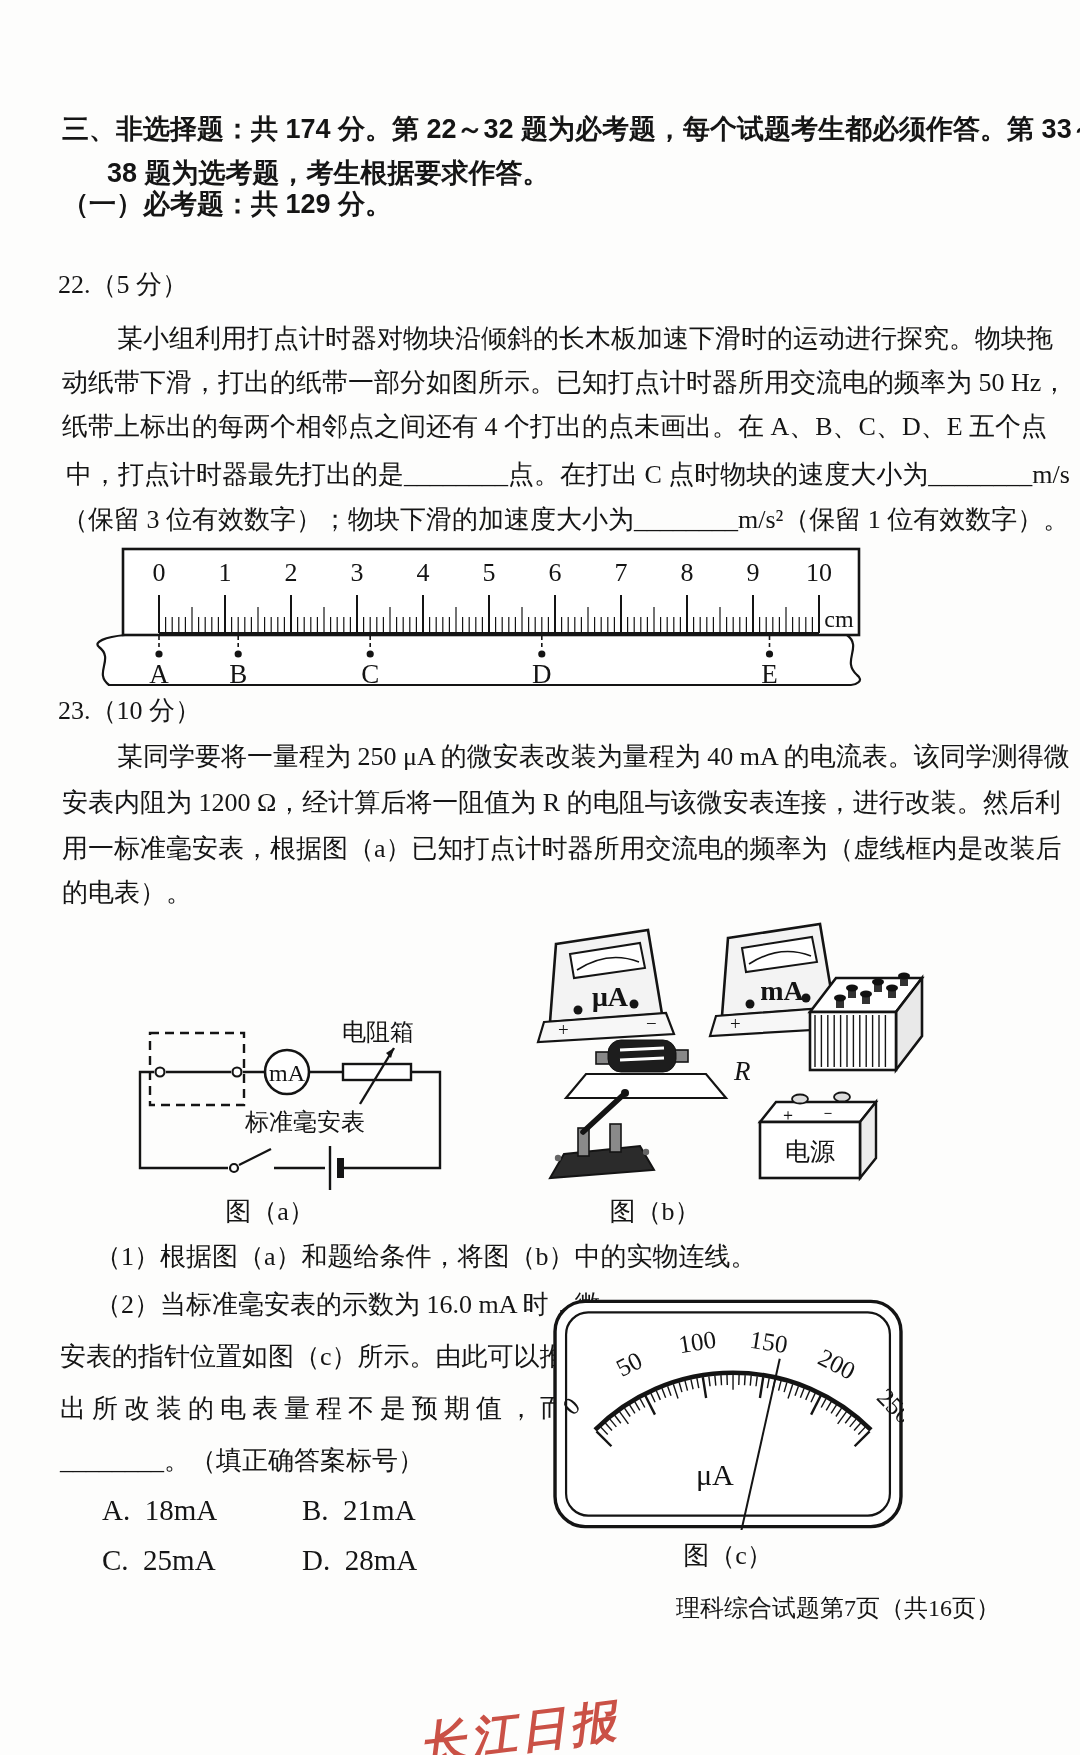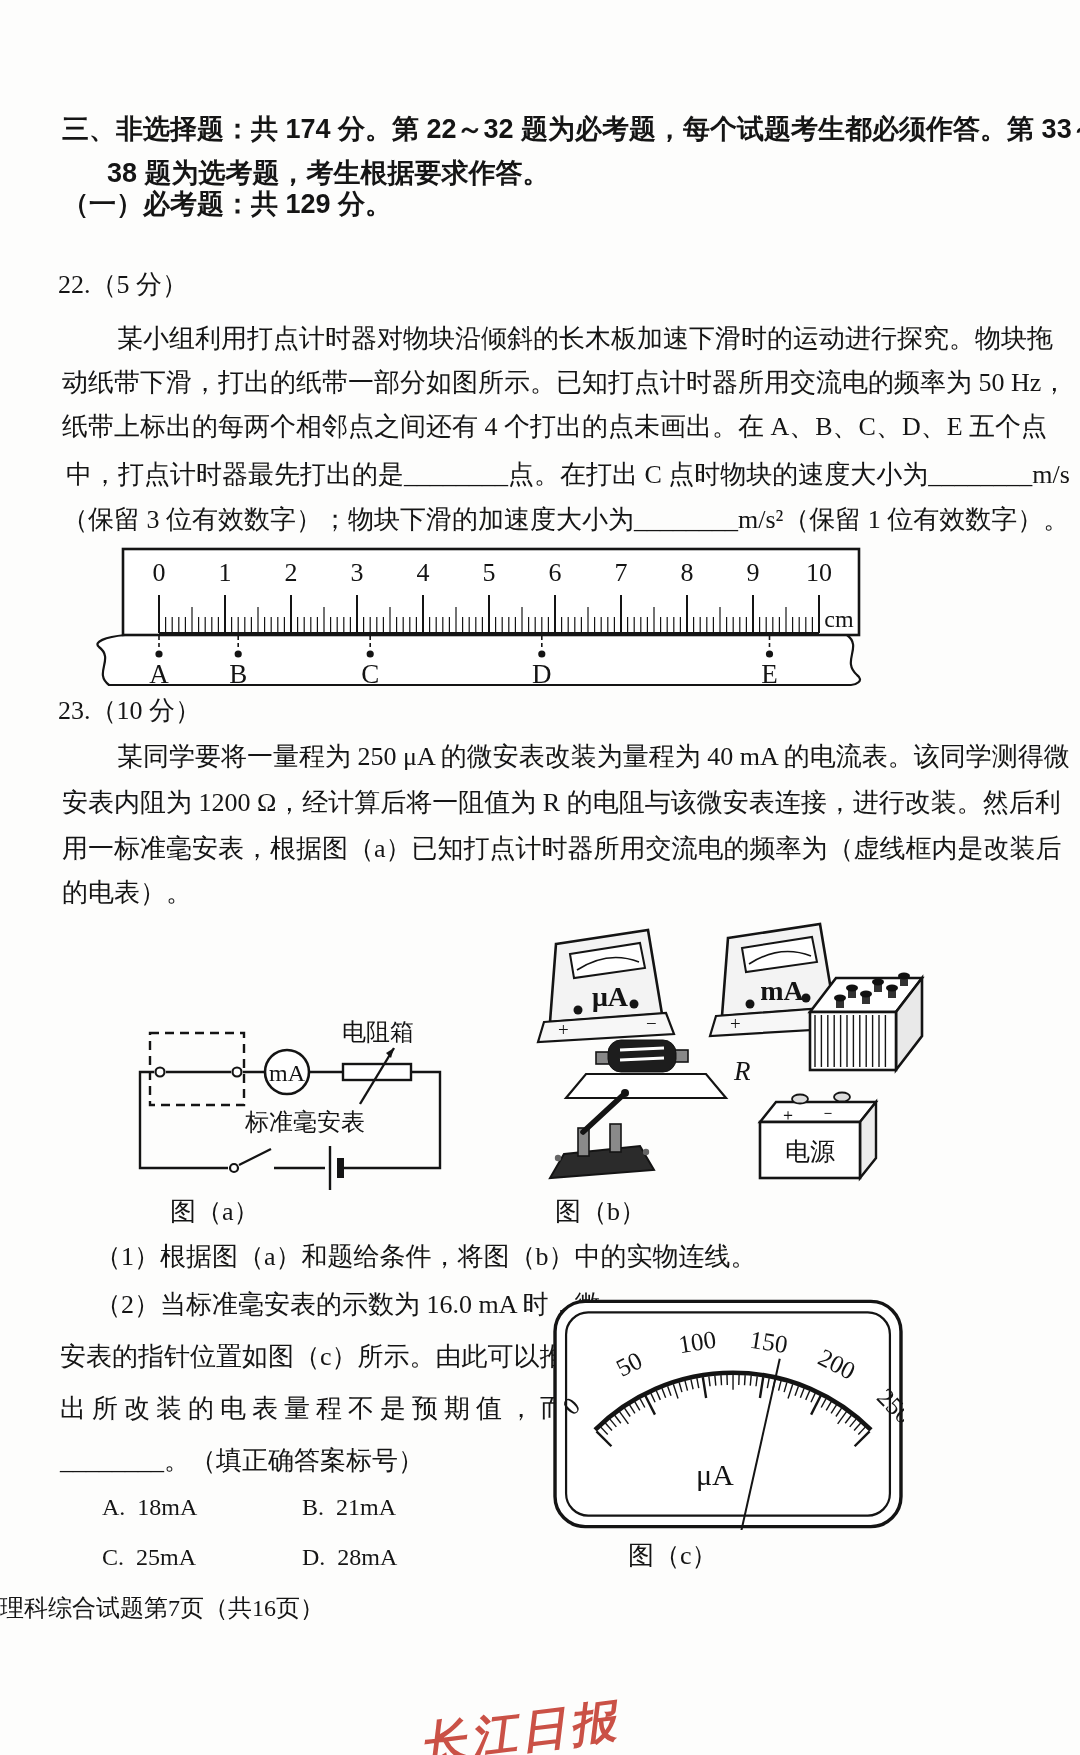--- a/index.html
+++ b/index.html
@@ -1,23 +1,23 @@
 <!DOCTYPE html>
 <html><head>
 <meta charset="utf-8">
 <style>
   html,body{margin:0;padding:0;}
   body{width:1080px;height:1755px;position:relative;background:#fdfdfc;overflow:hidden;
        font-family:"Liberation Serif","DejaVu Serif",serif;color:#151515;}
   .ln{position:absolute;font-size:26px;line-height:34px;white-space:nowrap;}
   .hd{font-family:"Liberation Sans","DejaVu Sans",sans-serif;font-weight:700;font-size:27px;}
-  .cap{position:absolute;font-size:26px;width:200px;}
+  .cap{position:absolute;font-size:26px;text-align:center;width:200px;}
   .spread{letter-spacing:6px;}
-  .opt{position:absolute;font-size:24px;white-space:nowrap;}
-  .footer{position:absolute;font-size:24px;width:1000px;text-align:left;}
+  .opt{position:absolute;font-size:29px;white-space:nowrap;}
+  .footer{position:absolute;font-size:24px;width:1000px;text-align:right;}
   .wm{position:absolute;font-size:46px;font-weight:700;font-style:italic;
       color:#c43a2e;opacity:.88;transform:rotate(-7deg);letter-spacing:4px;
       font-family:"DejaVu Serif",serif;}
   svg{position:absolute;overflow:visible;}
   svg text{font-family:"Liberation Serif","DejaVu Serif",serif;fill:#141414;}
   .blk{stroke:#141414;fill:none;}
 </style>
 </head>
 <body>
 

